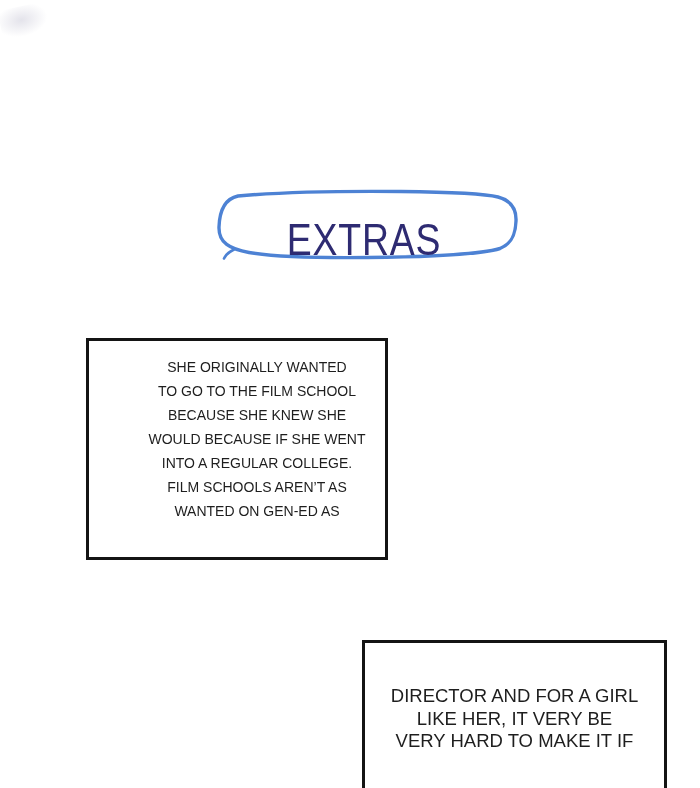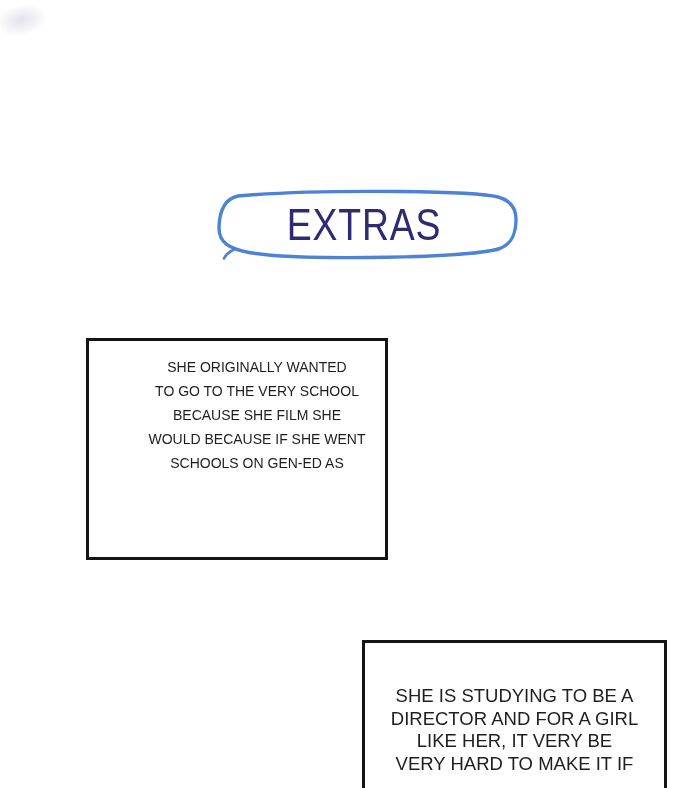--- a/index.html
+++ b/index.html
@@ -41,21 +41,21 @@
     position: absolute;
     left: 0;
     top: 0;
     width: 100%;
     height: 100%;
   }
   .badge-label-wrap {
     position: absolute;
     inset: 0;
     display: flex;
-    align-items: center;
+    align-items: flex-end;
     justify-content: center;
   }
   .badge-label {
     display: inline-block;
     font-size: 44px;
     line-height: 1;
     letter-spacing: 1px;
     color: #2e2b72;
     transform: scaleX(0.85);
     padding-top: 2px;
@@ -112,26 +112,27 @@
                C 13.5 26, 18 13, 32 10 Z" fill="none" stroke-width="3.4" stroke-linecap="round" stroke-linejoin="round" stroke="#4d82d4"></path>
       <path d="M 28 63.5 C 23 66, 19.5 69, 18 72.5" fill="none" stroke-width="2.6" stroke-linecap="round" stroke="#4d82d4"></path>
     </svg>
     <div class="badge-label-wrap">
       <span class="badge-label">EXTRAS</span>
     </div>
   </div>
 
   <div class="narration-box box-1">
       <div class="line">SHE ORIGINALLY WANTED</div>
-      <div class="line">TO GO TO THE VERY SCHOOL</div>
-      <div class="line">BECAUSE SHE FILM SHE</div>
+      <div class="line">TO GO TO THE FILM SCHOOL</div>
+      <div class="line">BECAUSE SHE KNEW SHE</div>
       <div class="line">WOULD BECAUSE IF SHE WENT</div>
-      <div class="line">SCHOOLS ON GEN-ED AS</div>
+      <div class="line">INTO A REGULAR COLLEGE.</div>
+      <div class="line">FILM SCHOOLS AREN’T AS</div>
+      <div class="line">WANTED ON GEN-ED AS</div>
     </div>
 
   <div class="narration-box box-2">
-      <div class="line">SHE IS STUDYING TO BE A</div>
       <div class="line">DIRECTOR AND FOR A GIRL</div>
       <div class="line">LIKE HER, IT VERY BE</div>
       <div class="line">VERY HARD TO MAKE IT IF</div>
     </div>
 
 </div>
 
 </body></html>

